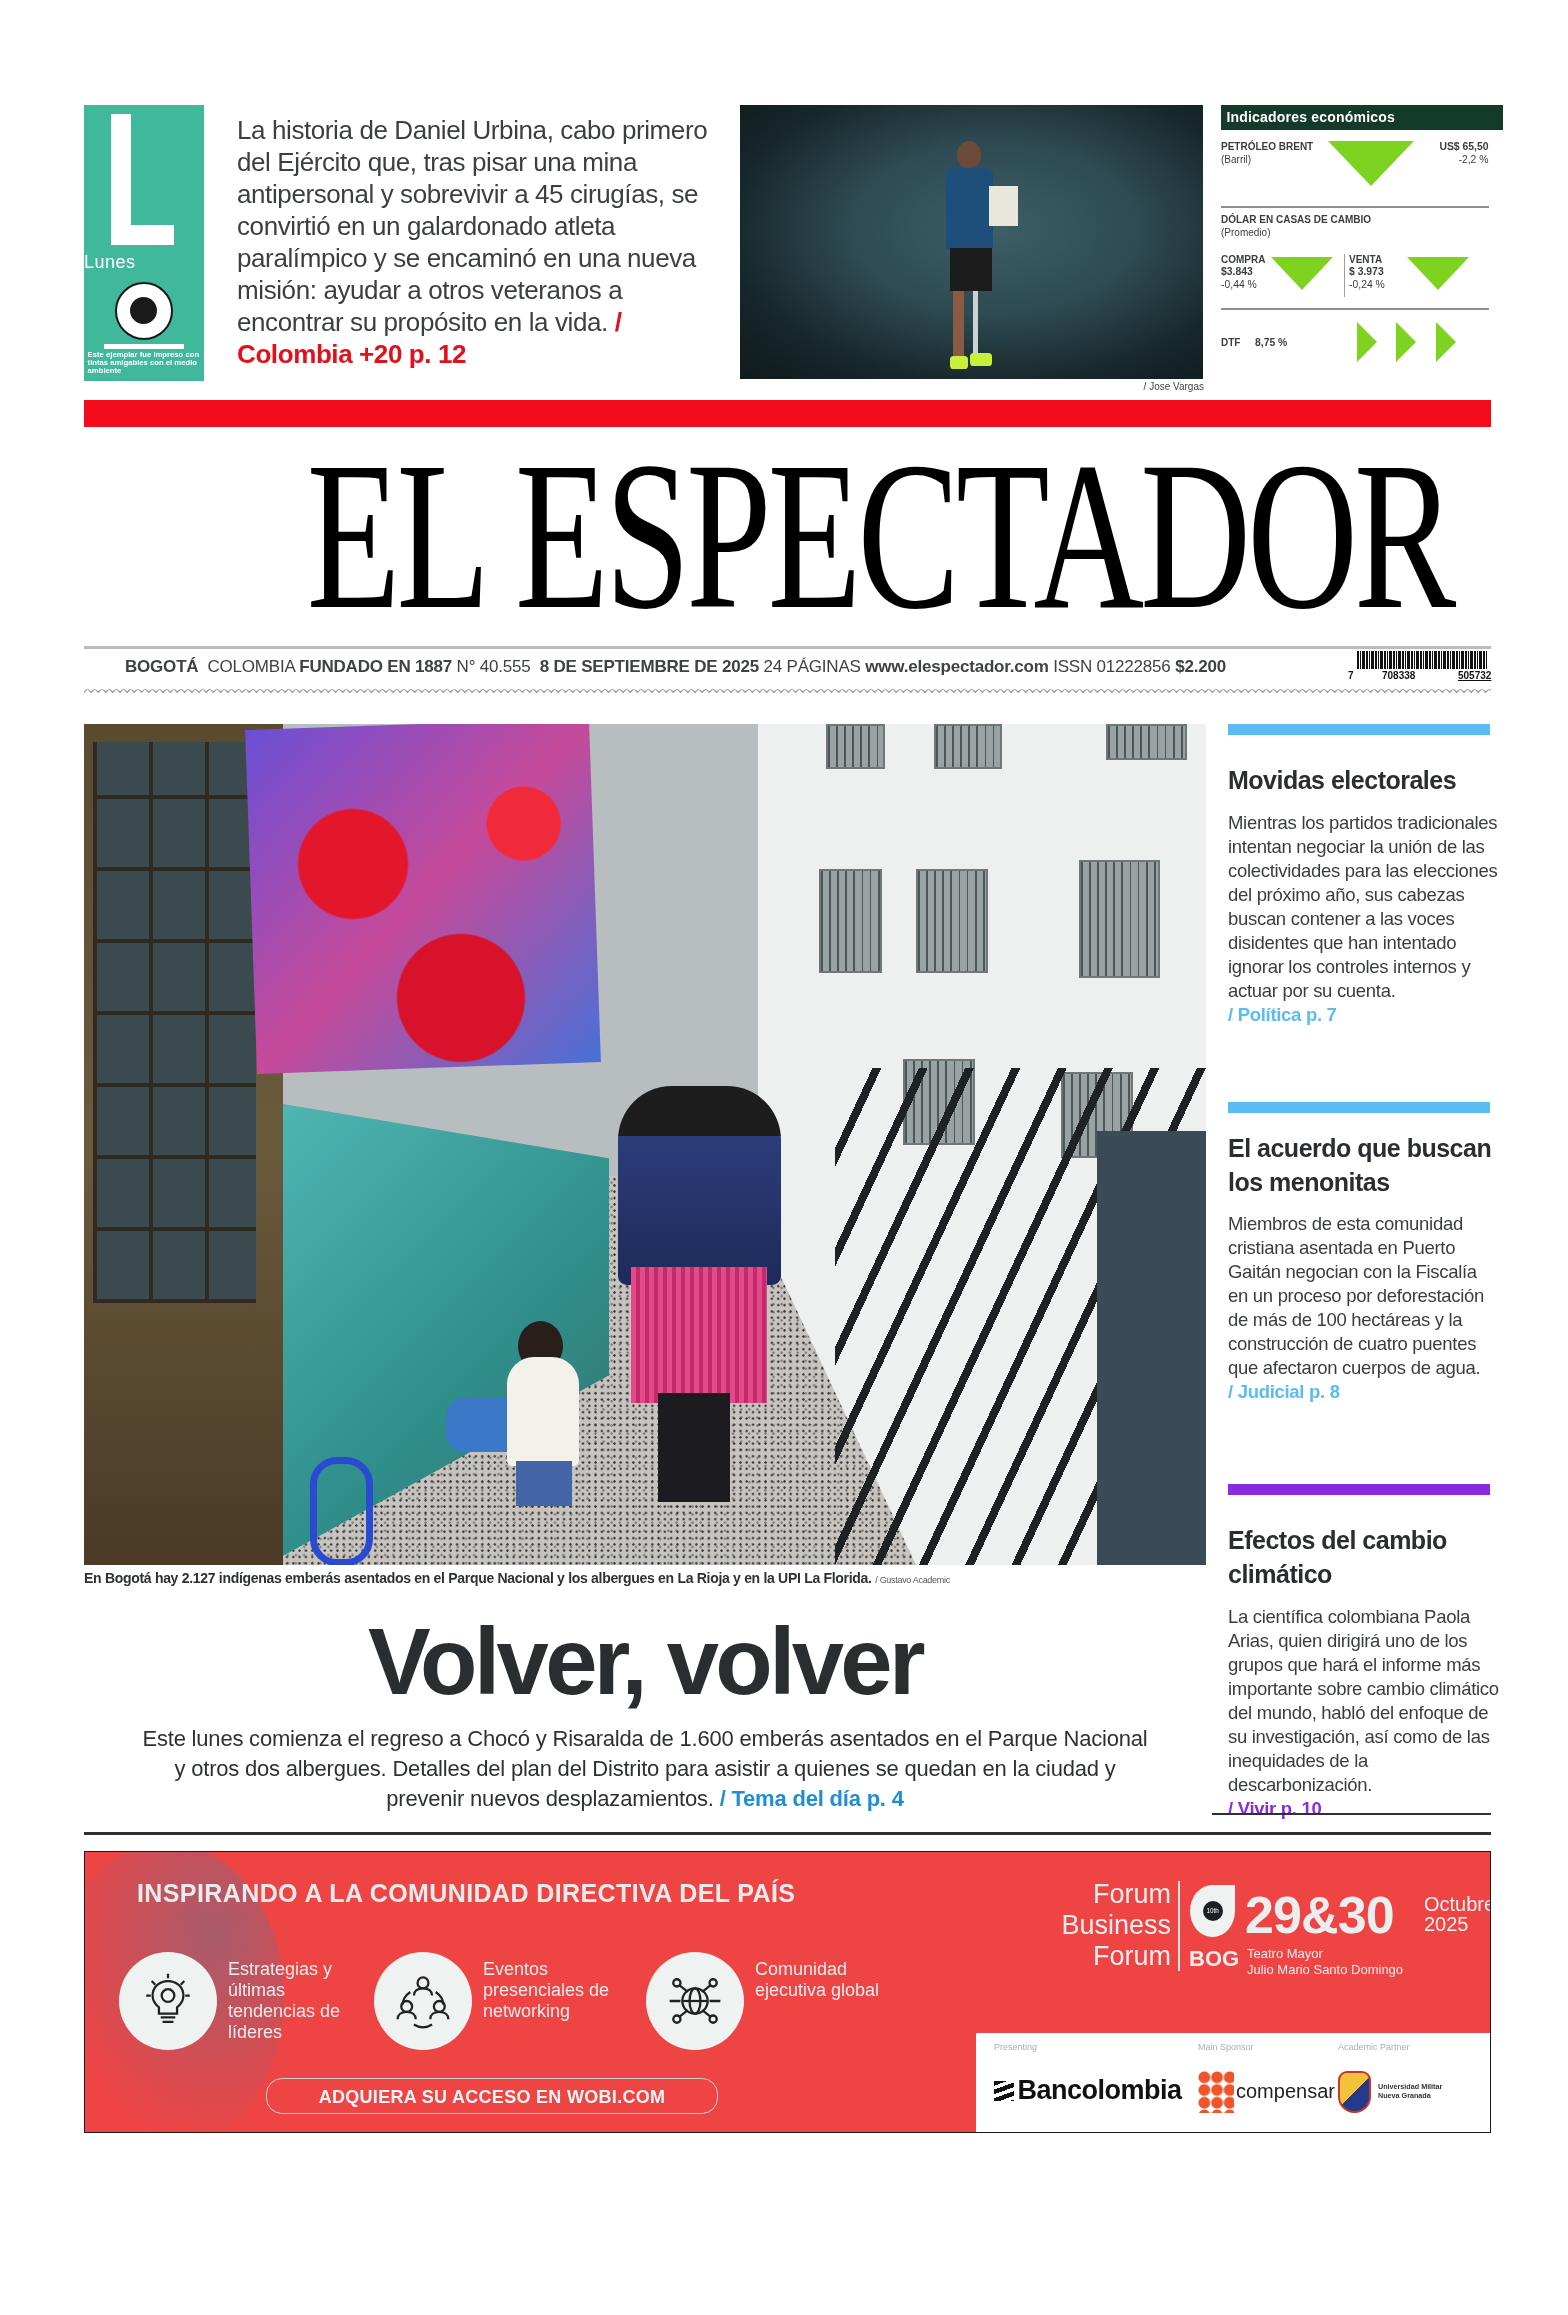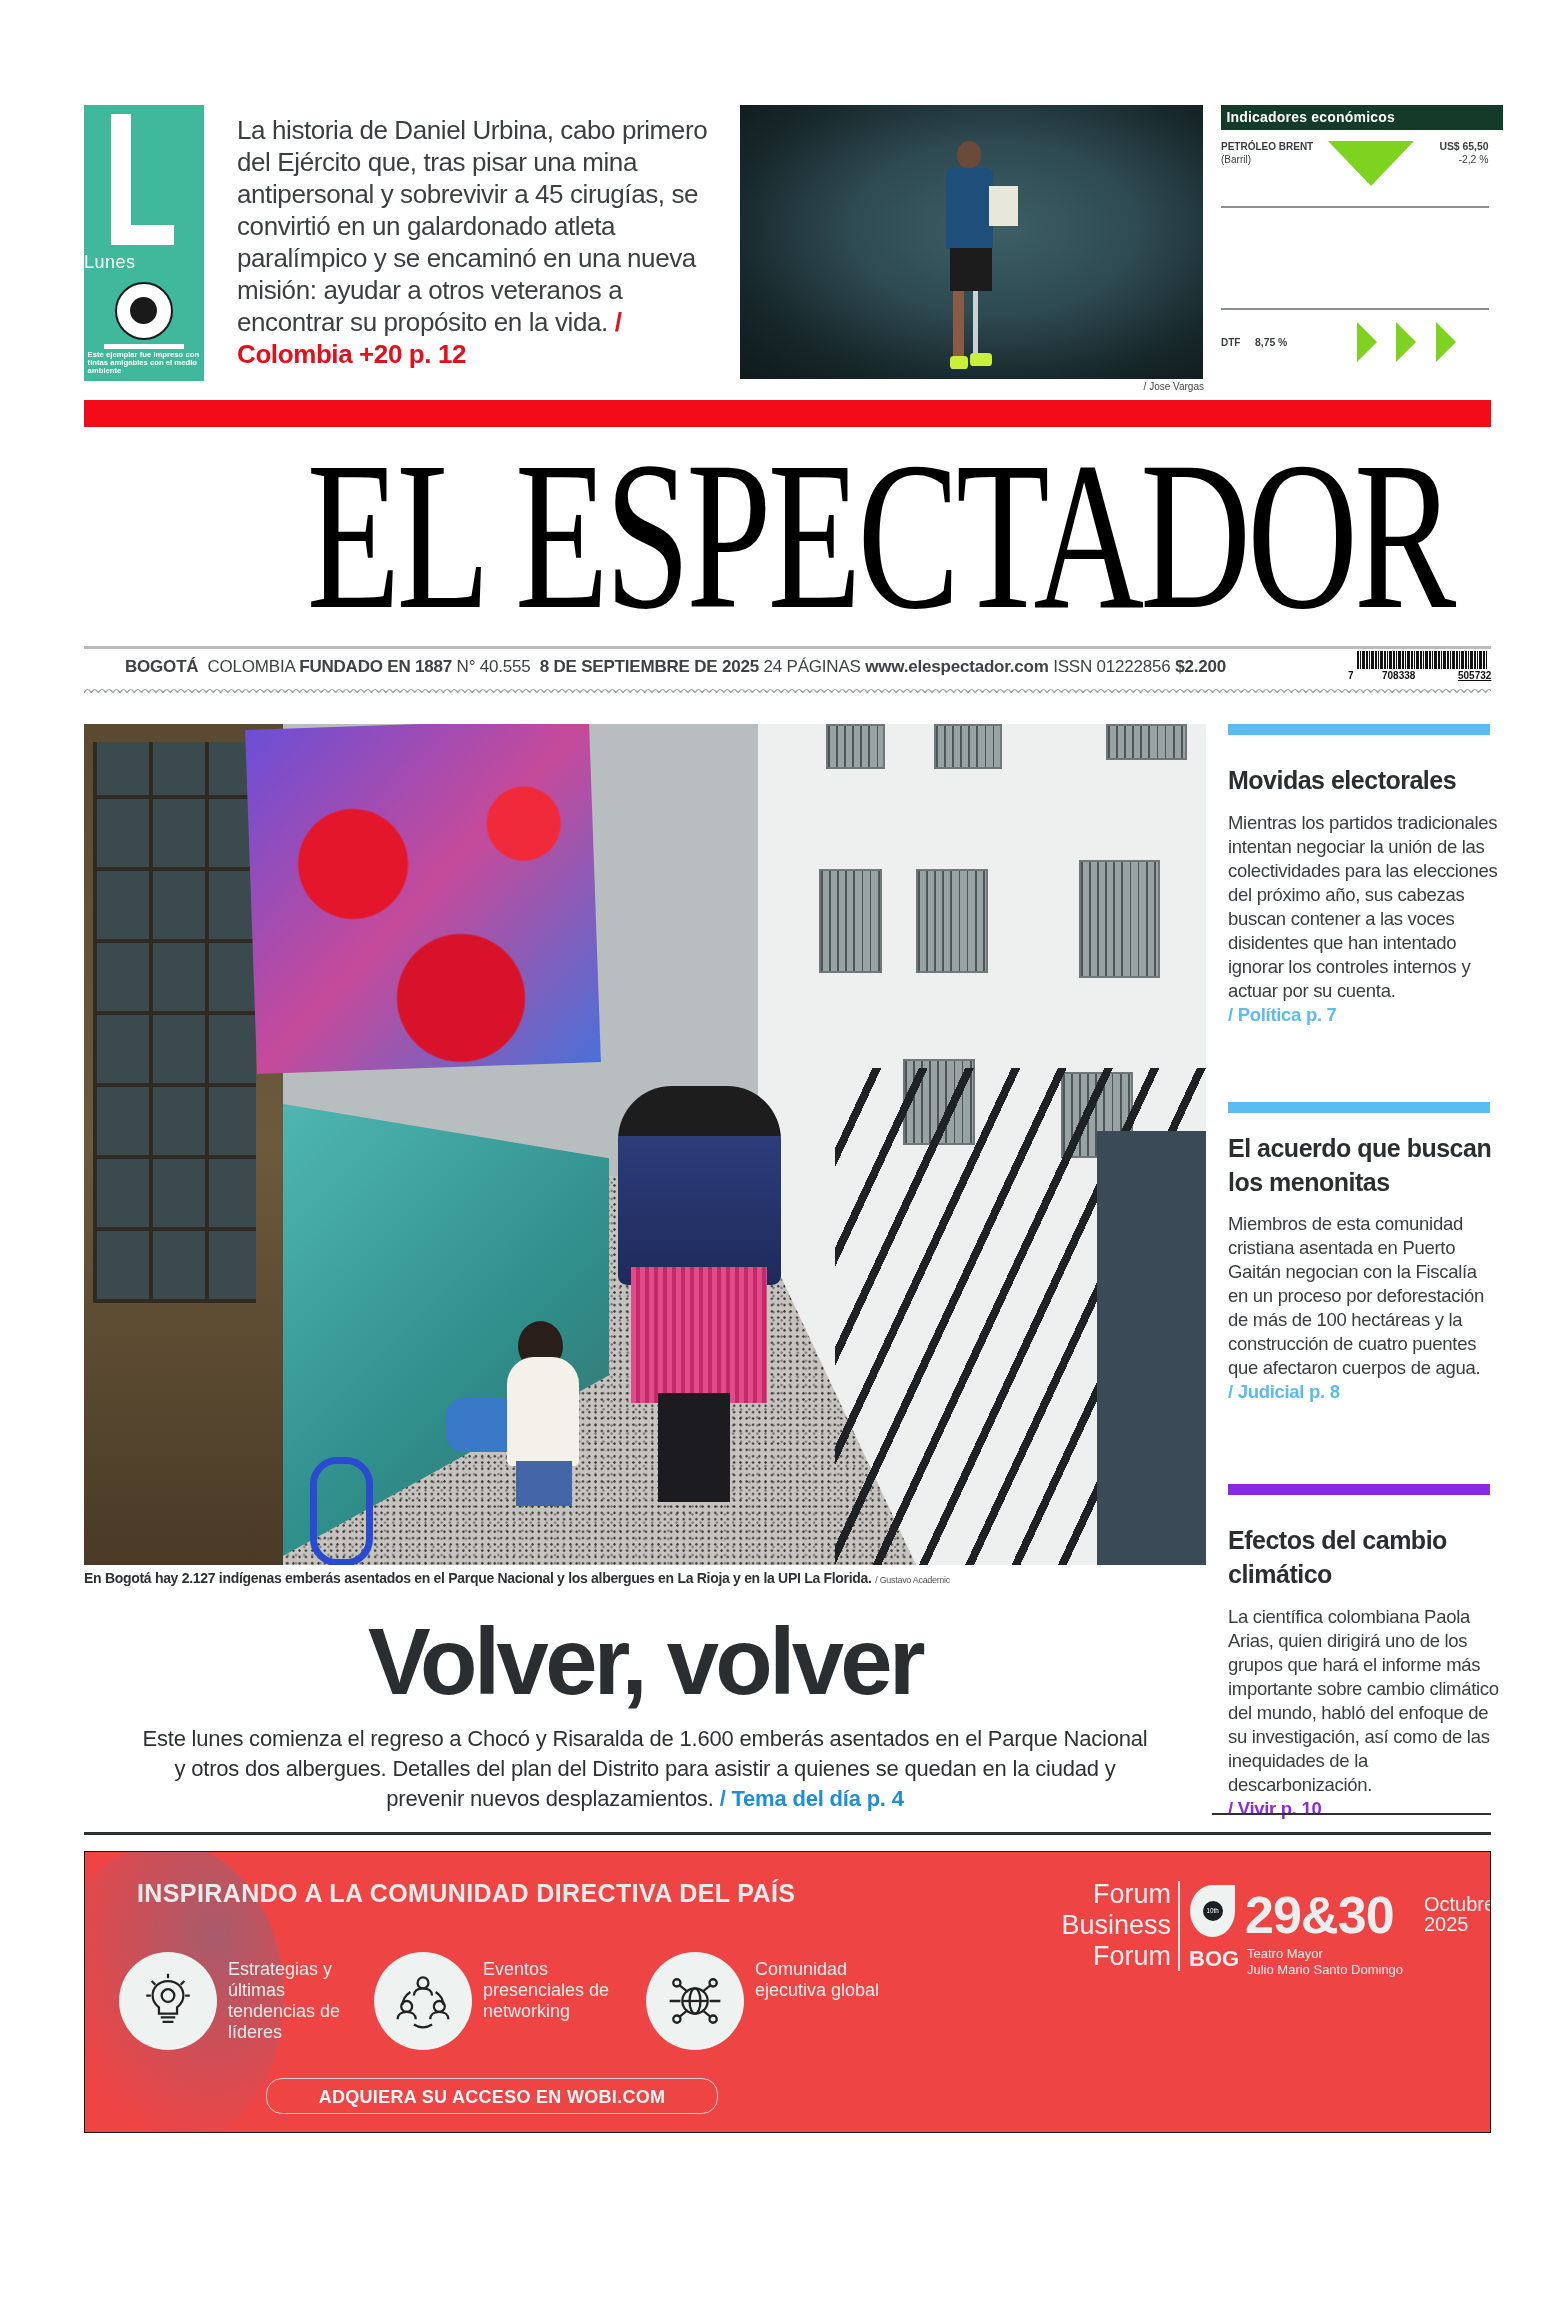--- a/index.html
+++ b/index.html
@@ -201,20 +201,36 @@
 
   <div class="ind-row" style="top:36px;height:54px;">
     <div class="ind-label" style="position:absolute;left:0;top:0;">PETRÓLEO BRENT</div>
     <div class="ind-sub" style="position:absolute;left:0;top:12.7px;">(Barril)</div>
     <div class="tri-down" style="left:107px;top:0;border-left-width:43px;border-right-width:43px;border-top-width:45px;"></div>
     <div class="ind-val" style="position:absolute;right:14.5px;top:0;">US$ 65,50</div>
     <div class="ind-pct" style="position:absolute;right:14.5px;top:12.7px;">-2,2 %</div>
   </div>
   <div class="ind-divider" style="top:101px;"></div>
 
+  <div class="ind-row" style="top:107px;height:90px;">
+    <div class="ind-label" style="position:absolute;left:0;top:1.8px;">DÓLAR EN CASAS DE CAMBIO</div>
+    <div class="ind-sub" style="position:absolute;left:0;top:14.5px;">(Promedio)</div>
+
+    <div class="ind-label" style="position:absolute;left:0;top:42px;">COMPRA</div>
+    <div class="ind-val" style="position:absolute;left:0;top:54px;">$3.843</div>
+    <div class="ind-pct" style="position:absolute;left:0;top:67px;">-0,44 %</div>
+    <div class="tri-down" style="left:50px;top:45px;border-left-width:31px;border-right-width:31px;border-top-width:33px;"></div>
+
+    <div style="position:absolute;left:123px;top:42px;width:0.9px;height:43px;background:#9a9fa1;"></div>
+
+    <div class="ind-label" style="position:absolute;left:128px;top:42px;">VENTA</div>
+    <div class="ind-val" style="position:absolute;left:128px;top:54px;">$ 3.973</div>
+    <div class="ind-pct" style="position:absolute;left:128px;top:67px;">-0,24 %</div>
+    <div class="tri-down" style="left:186px;top:45px;border-left-width:31px;border-right-width:31px;border-top-width:33px;"></div>
+  </div>
   <div class="ind-divider" style="top:203px;"></div>
 
   <div class="ind-row" style="top:217px;height:45px;">
     <div class="ind-label" style="position:absolute;left:0;top:14.5px;">DTF</div>
     <div class="ind-val" style="position:absolute;left:34px;top:14.5px;">8,75 %</div>
     <div class="tri-right" style="left:136px;top:0;"></div>
     <div class="tri-right" style="left:175px;top:0;"></div>
     <div class="tri-right" style="left:215px;top:0;"></div>
   </div>
 </div>
@@ -367,14 +383,31 @@
   <div class="ad-dates">29&amp;30</div>
   <div class="ad-month">
     <div>Octubre</div>
     <div>2025</div>
   </div>
   <div class="ad-venue">
     <div>Teatro Mayor</div>
     <div>Julio Mario Santo Domingo</div>
   </div>
 
+  <div class="ad-sponsors">
+    <div class="ad-sponsor-cap" style="left:18px;">Presenting</div>
+    <div class="ad-sponsor-cap" style="left:222px;">Main Sponsor</div>
+    <div class="ad-sponsor-cap" style="left:362px;">Academic Partner</div>
+
+    <div class="ad-banco">
+      <span class="ad-banco-mark"></span><span>Bancolombia</span>
+    </div>
+    <div class="ad-compensar">
+      <div class="dots"></div>
+      <div class="name">compensar</div>
+    </div>
+    <div class="ad-umng">
+      <div class="crest"></div>
+      <div class="name">Universidad Militar Nueva Granada</div>
+    </div>
+  </div>
 </div>
 
 
 </body></html>

